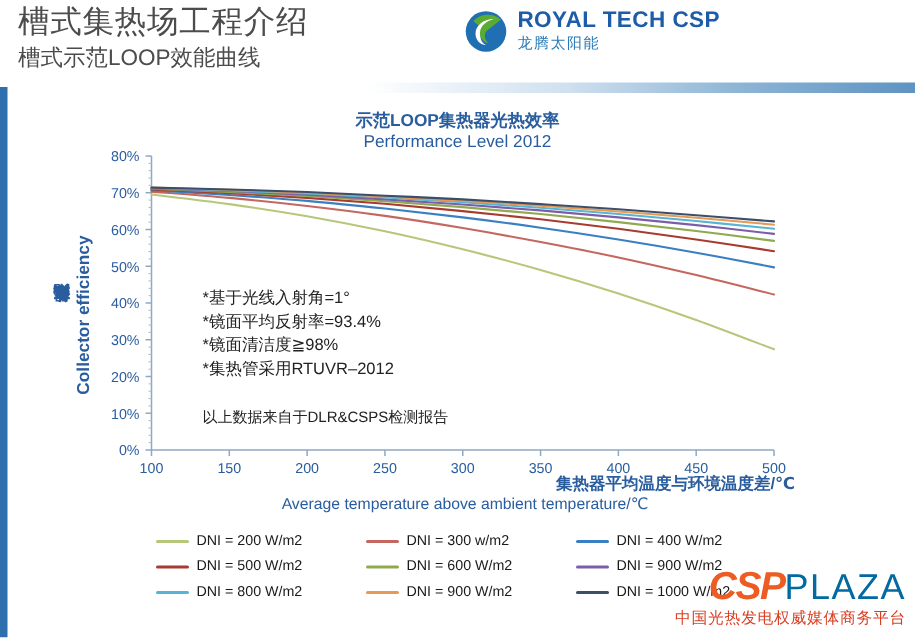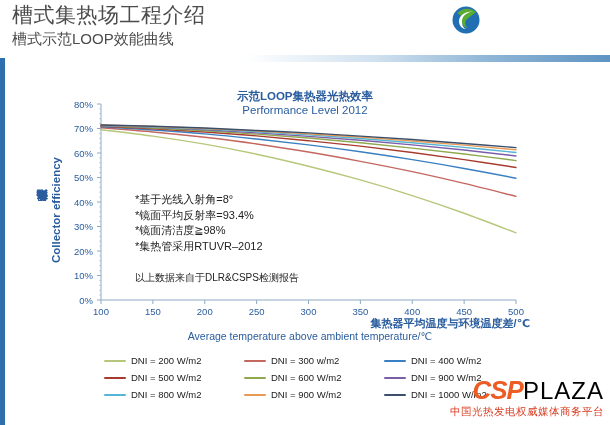--- a/index.html
+++ b/index.html
@@ -32,21 +32,21 @@
   #header-rule{
     position:absolute;left:0;top:55px;width:610px;height:7px;
     background:linear-gradient(to right,#ffffff 0%,#ffffff 40%,#cfe0ef 62%,#8fb6d6 80%,#5e93c2 100%);
   }
   #left-blue-bar{
     position:absolute;left:0;top:58px;width:5px;height:367px;background:#2f6fad;
   }
   
   #chart-title{
     position:absolute;left:0;top:74px;width:610px;text-align:center;
-    color:#2a5d9e;pointer-events:none;margin-top:15px;
+    color:#2a5d9e;pointer-events:none;
   }
   #chart-title-cn{font-size:11.5px;font-weight:bold;line-height:14px;}
   #chart-title-en{font-size:11.5px;line-height:14px;}
   
   #plot-wrap{position:absolute;left:0;top:0;width:610px;height:425px;}
   #chart-svg{position:absolute;left:0;top:0;}
   
   #y-axis-titles{
     position:absolute;left:30px;top:120px;width:36px;height:180px;
     display:flex;align-items:center;justify-content:center;gap:0px;
@@ -77,41 +77,45 @@
   .legend-swatch{width:22px;height:2px;flex:none;border-radius:1px;}
   .legend-label{font-size:9.5px;color:#1a1a1a;white-space:nowrap;}
   
   #watermark{position:absolute;right:6px;bottom:6px;text-align:center;}
   #wm-row{display:flex;align-items:baseline;justify-content:flex-end;}
   #wm-csp{
     font-size:26px;font-weight:bold;font-style:italic;color:#ec5c23;letter-spacing:-1px;
     font-family:"Liberation Sans",sans-serif;
   }
   #wm-plaza{
-    font-size:24px;color:#000000;letter-spacing:1px;font-family:"Liberation Sans",sans-serif;
+    font-size:24px;color:#0369a1;letter-spacing:1px;font-family:"Liberation Sans",sans-serif;
   }
   #wm-cn{font-size:10.5px;color:#d93d22;letter-spacing:0.5px;margin-top:-1px;}
   .tick-label{font-size:9.5px;fill:#2a5d9e;font-family:"Liberation Sans",sans-serif;}
 </style>
 </head>
 <body>
 
 <div id="header">
   <div id="title-block">
     <div id="title-main">槽式集热场工程介绍</div>
     <div id="title-sub">槽式示范LOOP效能曲线</div>
   </div>
   <div id="logo-block">
     <span id="logo-mark">
       <svg width="28" height="28" viewBox="0 0 28 28">
         <circle cx="14" cy="14" r="13.5" fill="#1f6fb2"></circle>
         <path d="M24 6 A13.5 13.5 0 0 0 5.5 7 L14 14 Z" fill="#5aab32"></path>
         <path d="M20.5 5.5 C12 5.5 7 10 7 15.5 C7 20 10.5 23 14 23 C10 21 9.5 17 11.5 14 C13.5 11 18 9.5 20.5 5.5 Z" fill="#ffffff"></path>
         <path d="M21 5 C14 7 10.5 10 10 14.5 C9.6 18.5 12.5 21.5 16 22 C12.5 19.5 12.5 15.5 15 12.5 C17 10 21 8 21 5 Z" fill="#5aab32"></path>
       </svg>
+    </span>
+    <span id="logo-text-wrap">
+      <span id="logo-text-en">ROYAL TECH CSP</span>
+      <span id="logo-text-cn">龙腾太阳能</span>
     </span>
   </div>
   <div id="header-rule"></div>
 </div>
 <div id="left-blue-bar"></div>
 
 <div id="chart-title">
   <div id="chart-title-cn">示范LOOP集热器光热效率</div>
   <div id="chart-title-en">Performance Level 2012</div>
 </div>
@@ -212,21 +216,21 @@
   <span class="y-title cn">集热器光热效率</span>
   <span class="y-title en">Collector efficiency</span>
 </div>
 
 <div id="x-axis-titles">
   <div id="x-title-cn">集热器平均温度与环境温度差/℃</div>
   <div id="x-title-en">Average temperature above ambient temperature/℃</div>
 </div>
 
 <div id="annotation">
-  <div class="anno-line">*基于光线入射角=8°</div>
+  <div class="anno-line">*基于光线入射角=1°</div>
   <div class="anno-line">*镜面平均反射率=93.4%</div>
   <div class="anno-line">*镜面清洁度≧98%</div>
   <div class="anno-line">*集热管采用RTUVR–2012</div>
   <div id="anno-source">以上数据来自于DLR&amp;CSPS检测报告</div>
 </div>
 
 <div id="legend">
     <div class="legend-item">
       <span class="legend-swatch" style="background: rgb(182, 199, 122);"></span>
       <span class="legend-label">DNI = 200 W/m2</span>

